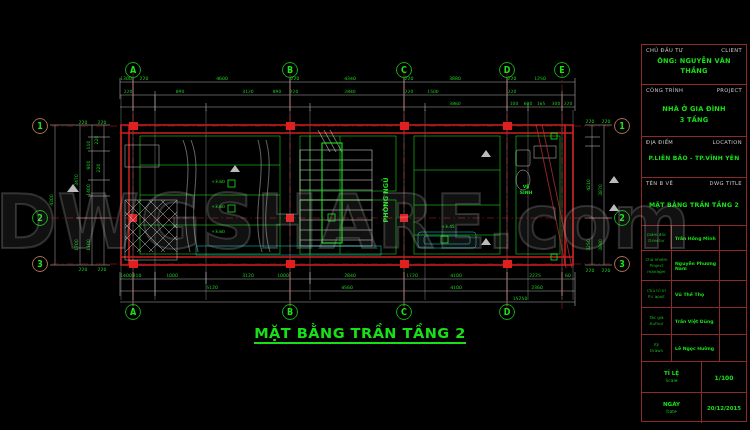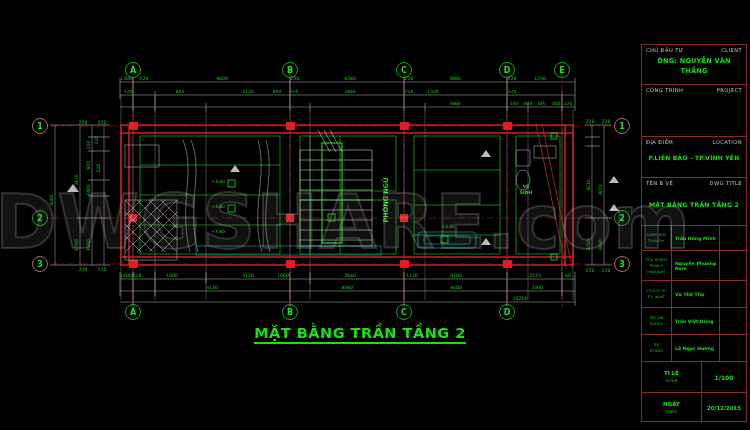--- a/index.html
+++ b/index.html
@@ -452,20 +452,22 @@
         <span>CLIENT</span>
       </div>
       <div class="tb-val">ÔNG: NGUYỄN VĂN THẮNG</div>
     </div>
 
     <div class="tb-cell" style="height:52px;">
       <div class="tb-hdr">
         <span>CÔNG TRÌNH</span>
         <span>PROJECT</span>
       </div>
+      <div class="tb-val two" style="white-space:pre-line;padding-top:11px;">NHÀ Ở GIA ĐÌNH
+3 TẦNG</div>
     </div>
 
     <div class="tb-cell" style="height:41px;">
       <div class="tb-hdr">
         <span>ĐỊA ĐIỂM</span>
         <span>LOCATION</span>
       </div>
       <div class="tb-val" style="padding-top:8px;font-size:6px;">P.LIÊN BẢO - TP.VĨNH YÊN</div>
     </div>
 

